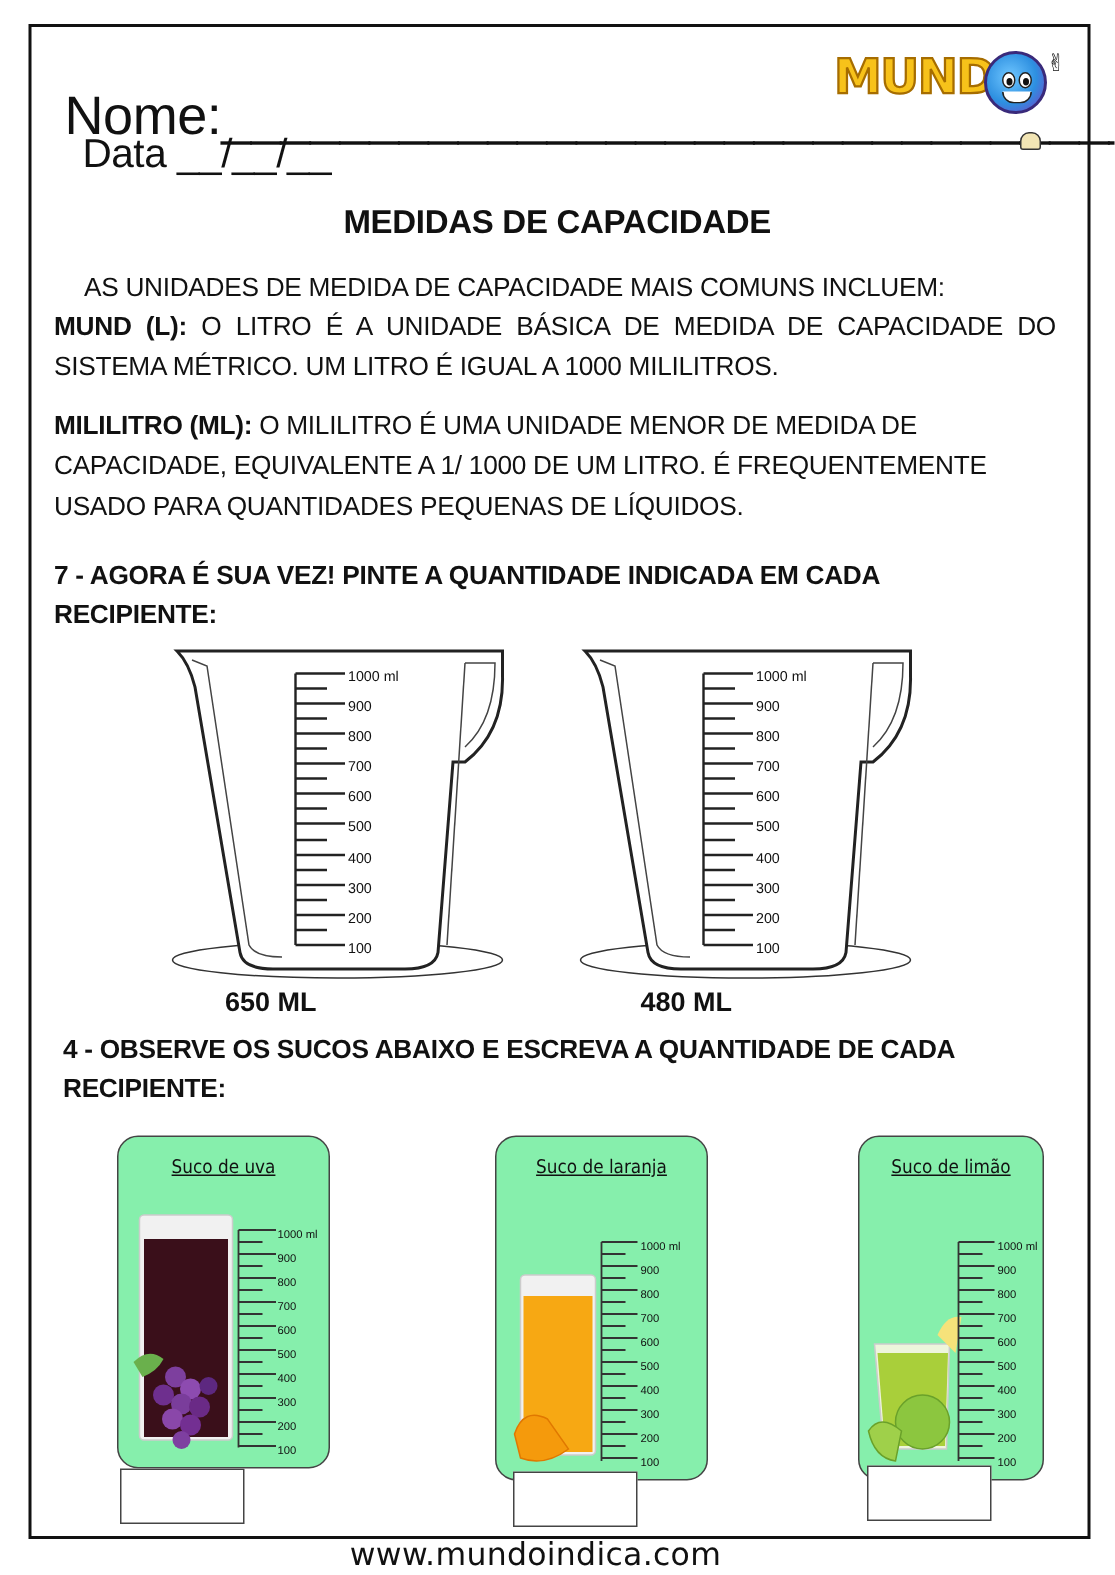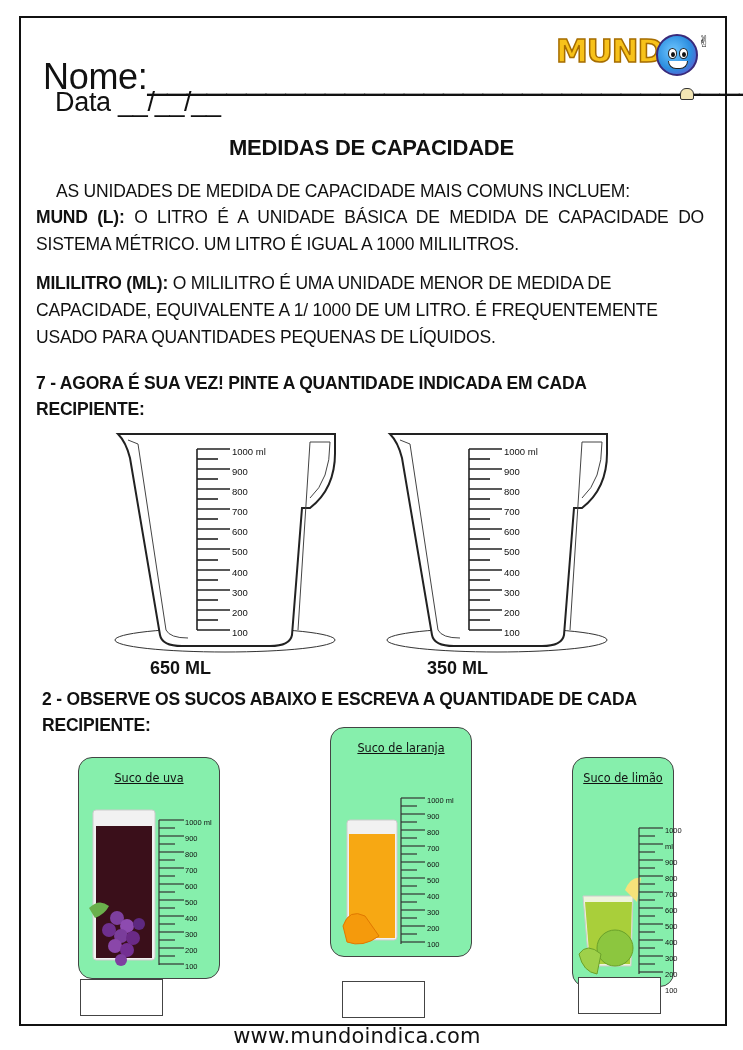--- a/index.html
+++ b/index.html
@@ -156,23 +156,23 @@
       <div>800</div>
       <div>700</div>
       <div>600</div>
       <div>500</div>
       <div>400</div>
       <div>300</div>
       <div>200</div>
       <div>100</div>
   </div>
 </div>
-<div class="abs cup-label cond" style="left:427px; top:658px;">350 ML</div>
-
-<div class="abs q q2 cond">2 - OBSERVE OS SUCOS ABAIXO E ESCREVA A QUANTIDADE DE CADA RECIPIENTE:</div>
+<div class="abs cup-label cond" style="left:427px; top:658px;">480 ML</div>
+
+<div class="abs q q2 cond">4 - OBSERVE OS SUCOS ABAIXO E ESCREVA A QUANTIDADE DE CADA RECIPIENTE:</div>
 
 <div class="card" style="left:53px; top:757px; width:142px; height:222px;">
   <div class="card-title">Suco de uva</div>
   <svg class="abs" style="left:8px; top:40px;" width="130" height="180" viewBox="0 0 130 180">
     <rect x="6" y="12" width="62" height="150" rx="3" fill="#f1f1f1" stroke="#ccc"></rect>
     <rect x="9" y="28" width="56" height="132" fill="#3a0f1a"></rect>
     <g>
       <circle cx="30" cy="120" r="7" fill="#7d3f9e"></circle>
         <circle cx="40" cy="128" r="7" fill="#8d4bb0"></circle>
         <circle cx="22" cy="132" r="7" fill="#6e2f8e"></circle>
@@ -215,21 +215,21 @@
       <div>600</div>
       <div>500</div>
       <div>400</div>
       <div>300</div>
       <div>200</div>
       <div>100</div>
   </div>
 </div>
 <div class="answer-box" style="left:80px; top:979px; width:83px; height:37px;"></div>
 
-<div class="card" style="left:305px; top:727px; width:142px; height:230px;">
+<div class="card" style="left:305px; top:757px; width:142px; height:230px;">
   <div class="card-title">Suco de laranja</div>
   <svg class="abs" style="left:8px; top:40px;" width="130" height="190" viewBox="0 0 130 190">
     <rect x="8" y="52" width="50" height="120" rx="3" fill="#f1f1f1" stroke="#ccc"></rect>
     <rect x="10" y="66" width="46" height="104" fill="#f7a813"></rect>
     <path d="M4 158 Q10 140 26 148 L40 168 Q24 180 8 174 Z" fill="#f59a0c" stroke="#e07800"></path>
     <g stroke="#333" stroke-width="1.2">
       <line x1="62" y1="30" x2="62" y2="176"></line>
       <line x1="62" y1="30" x2="86" y2="30"></line>
         <line x1="62" y1="38" x2="78" y2="38"></line>
       <line x1="62" y1="46" x2="86" y2="46"></line>
@@ -259,21 +259,21 @@
       <div>600</div>
       <div>500</div>
       <div>400</div>
       <div>300</div>
       <div>200</div>
       <div>100</div>
   </div>
 </div>
 <div class="answer-box" style="left:342px; top:981px; width:83px; height:37px;"></div>
 
-<div class="card" style="left:547px; top:757px; width:102px; height:230px;">
+<div class="card" style="left:547px; top:757px; width:124px; height:230px;">
   <div class="card-title">Suco de limão</div>
   <svg class="abs" style="left:4px; top:40px;" width="120" height="190" viewBox="0 0 120 190">
     <path d="M6 98 L56 98 L54 168 L12 168 Z" fill="#eef5dc" stroke="#ccc"></path>
     <path d="M8 104 L55 104 L53 166 L13 166 Z" fill="#a9cf3a"></path>
     <circle cx="38" cy="150" r="18" fill="#8cc63f" stroke="#6aa12a"></circle>
     <path d="M2 156 Q10 144 24 156 L20 176 Q6 174 2 156 Z" fill="#9fd04a" stroke="#6aa12a"></path>
     <path d="M48 92 Q54 78 64 80 L60 104 Z" fill="#f6e27a"></path>
     <g stroke="#333" stroke-width="1.2">
       <line x1="62" y1="30" x2="62" y2="176"></line>
       <line x1="62" y1="30" x2="86" y2="30"></line>

